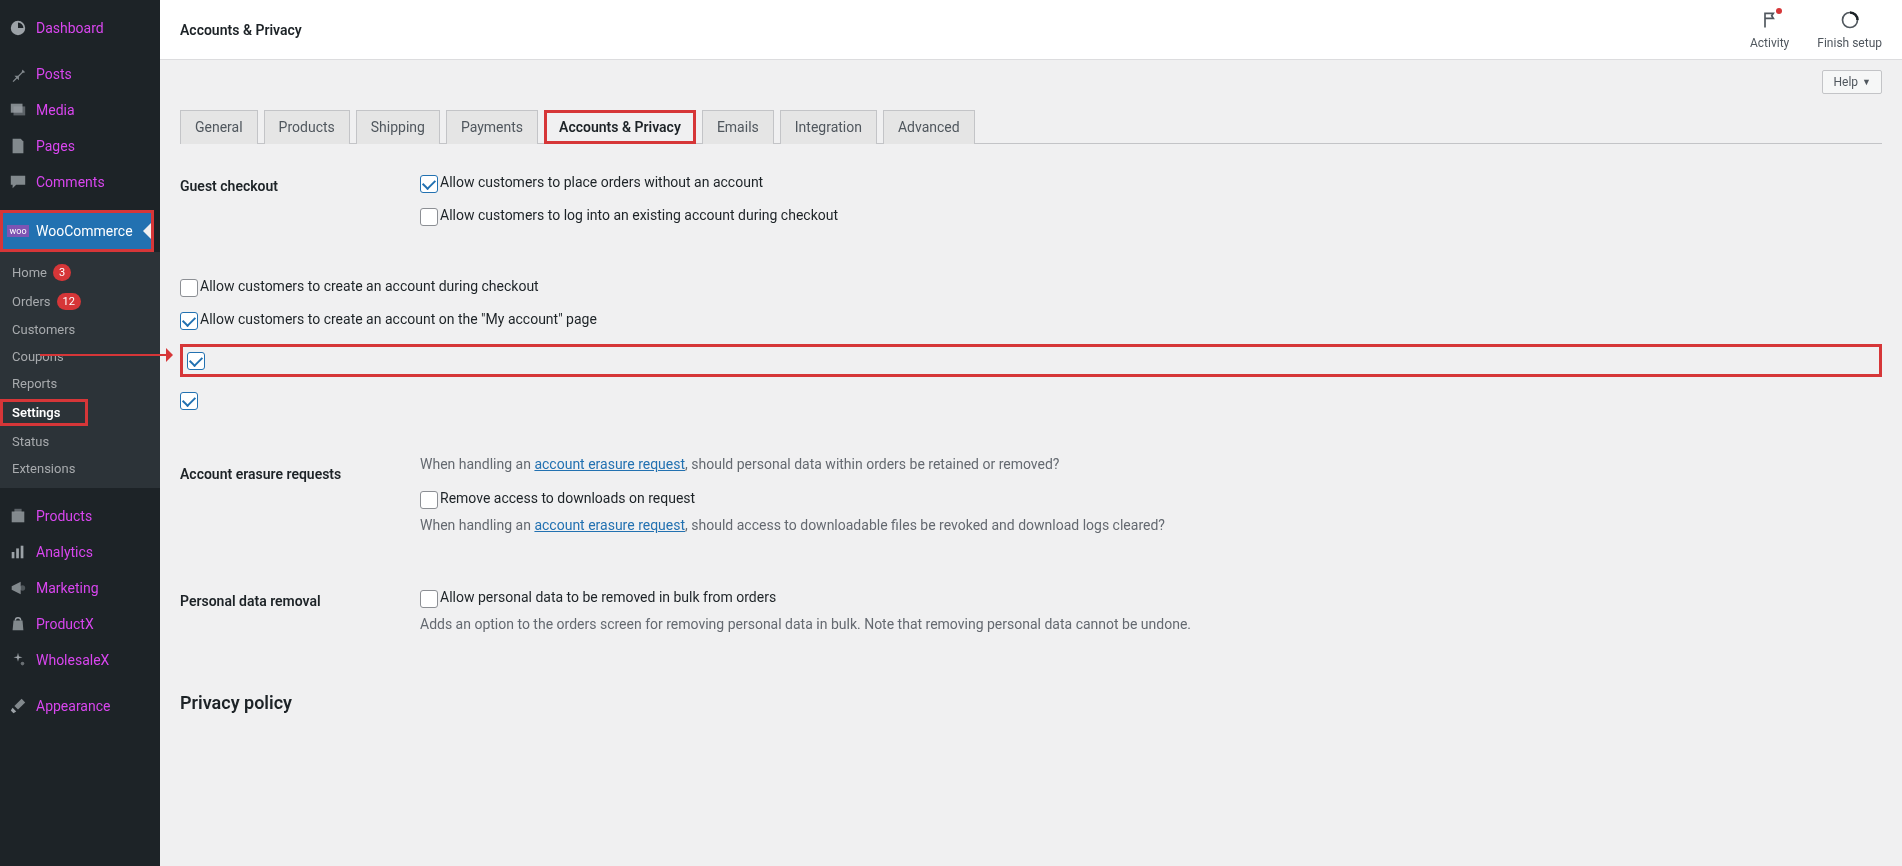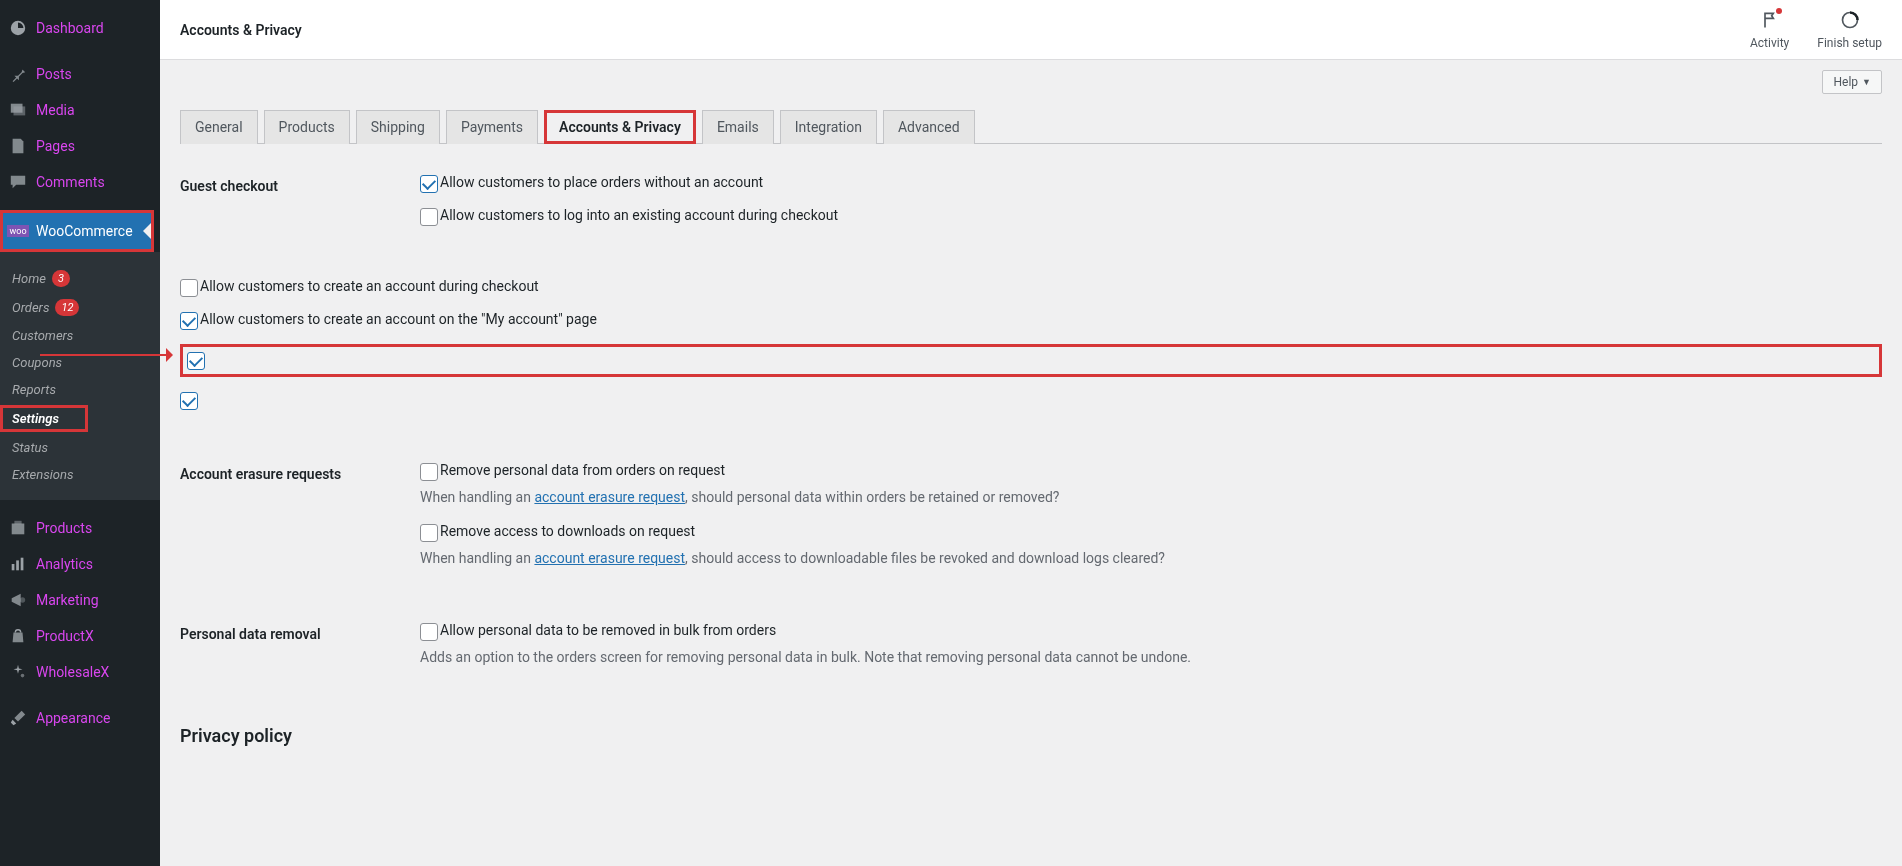--- a/index.html
+++ b/index.html
@@ -46,22 +46,21 @@
     content: "";
     position: absolute;
     right: 0;
     top: 50%;
     transform: translateY(-50%);
     border: 8px solid transparent;
     border-right-color: #f0f0f1;
   }
   .sidebar-sub {
     background: #2c3338;
-    padding: 12px 0;
-    font-style: italic;
+    padding: 6px 0;
   }
   .sidebar-sub-item {
     display: flex;
     align-items: center;
     padding: 6px 12px;
     font-size: 13px;
     color: #a7aaad;
     cursor: pointer;
   }
   .sidebar-sub-item.current { color: #fff; font-weight: 600; }
@@ -434,24 +433,20 @@
             <span class="checkbox checked"></span>
           </div>
         </div>
       </div>
 
       <div class="section-gap"></div>
 
       <div class="form-row">
         <div class="form-label">Account erasure requests</div>
         <div class="form-fields">
-          <div class="field-line">
-            <span class="checkbox"></span>
-            <span>Remove personal data from orders on request</span>
-          </div>
           <div class="desc">
             <span>When handling an </span><a class="link">account erasure request</a><span>, should personal data within orders be retained or removed?</span>
           </div>
           <div class="field-line">
             <span class="checkbox"></span>
             <span>Remove access to downloads on request</span>
           </div>
           <div class="desc">
             <span>When handling an </span><a class="link">account erasure request</a><span>, should access to downloadable files be revoked and download logs cleared?</span>
           </div>

